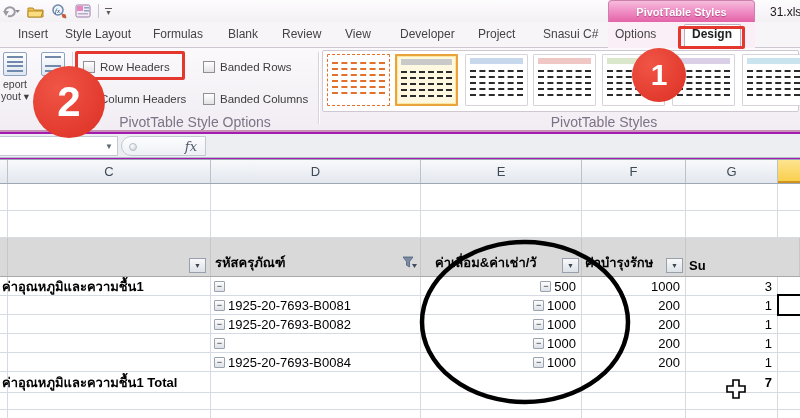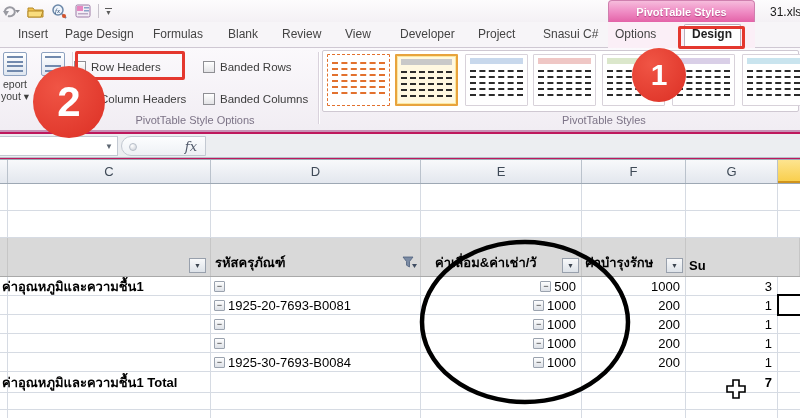--- a/index.html
+++ b/index.html
@@ -1,19 +1,19 @@
 <!DOCTYPE html>
 <html><head>
 <meta charset="utf-8">
 <style>
   * { margin:0; padding:0; box-sizing:border-box; }
   html,body { background:#fff; }
   .screen {
     position:relative; width:800px; height:418px; overflow:hidden;
-    font-family:"Liberation Sans", sans-serif; background:#be185d; color:#222;
+    font-family:"Liberation Sans", sans-serif; background:#a21caf; color:#222;
   }
   
   .titlebar { position:absolute; left:0; top:0; width:800px; height:22px;
     background:linear-gradient(#fdfcfd,#f4f1f5); }
   .qat { position:absolute; left:2px; top:2px; height:18px; display:flex; align-items:center; gap:6px; }
   .qat-btn { width:18px; height:16px; display:flex; align-items:center; justify-content:center; }
   .qat-sep { width:1px; height:14px; background:#c7c2cb; }
   .qat-dd { display:flex; flex-direction:column; align-items:center; font-size:7px; color:#5b5b5b; line-height:4px; }
   .qat-dd .bar { width:7px; height:1px; background:#5b5b5b; margin-bottom:2px; }
   .ctx-tools { position:absolute; left:608px; top:0; width:147px; height:25px;
@@ -26,21 +26,21 @@
   .tabstrip { position:absolute; left:0; top:22px; width:800px; height:26px;
     background:#f7f5f8; border-bottom:1px solid #cfc8d3; }
   .ctx-tint { position:absolute; left:608px; top:0; width:147px; height:26px; background:#fbeff7; }
   .tab { position:absolute; top:5px; font-size:12px; color:#444; white-space:nowrap; }
   .tab-active-bg { position:absolute; left:684px; top:2px; width:57px; height:25px;
     background:#fff; border:1px solid #b9b1bd; border-bottom:none; border-radius:2px 2px 0 0; }
   
   .ribbon { position:absolute; left:0; top:48px; width:800px; height:84px;
     background:linear-gradient(#fbf9fc,#f1edf3); border-bottom:2px solid #c791b6; }
   .vsep { position:absolute; top:4px; width:1px; height:72px; background:#d9d2dc; box-shadow:1px 0 0 #ffffff; }
-  .grp-label { position:absolute; top:66px; font-size:11px; color:#7c7386; text-align:center; }
+  .grp-label { position:absolute; top:66px; font-size:14px; color:#7c7386; text-align:center; }
   .big-btn { position:absolute; top:4px; width:42px; display:flex; flex-direction:column; align-items:center; }
   .big-ico { width:24px; height:24px; border:1px solid #8ea2c0; border-radius:2px;
     background:linear-gradient(#ffffff,#dfe6f0); padding:3px 3px; display:flex; flex-direction:column; justify-content:space-between; }
   .big-ico i { display:block; height:2px; background:#7189ad; }
   .big-lbl { font-size:10.5px; line-height:12px; color:#3e3e3e; text-align:center; margin-top:2px; white-space:nowrap; }
   .chk-row { position:absolute; display:flex; align-items:center; gap:5px; }
   .chk { width:12px; height:12px; border:1px solid #8f8f94; background:linear-gradient(#ffffff,#e3e3e6);
     font-size:10px; line-height:10px; text-align:center; color:#333; }
   .chk-lbl { font-size:11.5px; color:#3c3c3c; white-space:nowrap; }
   .gallery { position:absolute; left:322px; top:2px; width:477px; height:62px;
@@ -141,21 +141,21 @@
       </span>
     </div>
     <div class="ctx-tools">PivotTable Styles</div>
     <div class="filename">31.xls</div>
   </div>
 
   <div class="tabstrip">
     <div class="ctx-tint"></div>
     <div class="tab-active-bg"></div>
     <span class="tab" style="left:18px">Insert</span>
-    <span class="tab" style="left:65px">Page Design</span>
+    <span class="tab" style="left:65px">Style Layout</span>
     <span class="tab" style="left:153px">Formulas</span>
     <span class="tab" style="left:228px">Blank</span>
     <span class="tab" style="left:282px">Review</span>
     <span class="tab" style="left:345px">View</span>
     <span class="tab" style="left:400px">Developer</span>
     <span class="tab" style="left:478px">Project</span>
     <span class="tab" style="left:543px">Snasui C#</span>
     <span class="tab" style="left:615px">Options</span>
     <span class="tab" style="left:692px; font-weight:bold; color:#222;">Design</span>
   </div>
@@ -178,21 +178,21 @@
           <i></i>
           <i style="background:none"></i>
           <i></i>
           <i></i>
         </span>
       <span class="big-lbl"><span>Blank</span><br>
         <span>Rows</span></span>
     </div>
     <div class="vsep" style="left:72px"></div>
 
-    <div class="chk-row" style="left:74px; top:13px">
+    <div class="chk-row" style="left:83px; top:13px">
       <span class="chk"></span>
       <span class="chk-lbl">Row Headers</span>
     </div>
     <div class="chk-row" style="left:203px; top:13px">
       <span class="chk"></span>
       <span class="chk-lbl">Banded Rows</span>
     </div>
     <div class="chk-row" style="left:83px; top:45px">
       <span class="chk">✓</span>
       <span class="chk-lbl">Column Headers</span>
@@ -370,20 +370,21 @@
         <span>1</span>
       </div>
     <div class="cell cH bline"></div>
   </div>
 
   <div class="grow" style="top:315px; height:19px">
     <div class="cell cB bline"></div>
     <div class="cell cC bline"></div>
     <div class="cell cD bline code-cell">
       <span class="collapse">−</span>
+      <span>1925-20-7693-B0082</span>
     </div>
     <div class="cell cE bline num-cell">
       <span class="collapse">−</span>
       <span>1000</span>
     </div>
     <div class="cell cF bline num-cell">
         <span>200</span>
       </div>
     <div class="cell cG bline num-cell">
         <span>1</span>
@@ -408,21 +409,21 @@
         <span>1</span>
       </div>
     <div class="cell cH bline"></div>
   </div>
 
   <div class="grow" style="top:353px; height:19px">
     <div class="cell cB bline"></div>
     <div class="cell cC bline"></div>
     <div class="cell cD bline code-cell">
       <span class="collapse">−</span>
-      <span>1925-30-7693-B0084</span>
+      <span>1925-20-7693-B0084</span>
     </div>
     <div class="cell cE bline num-cell">
       <span class="collapse">−</span>
       <span>1000</span>
     </div>
     <div class="cell cF bline num-cell">
         <span>200</span>
       </div>
     <div class="cell cG bline num-cell">
         <span>1</span>

